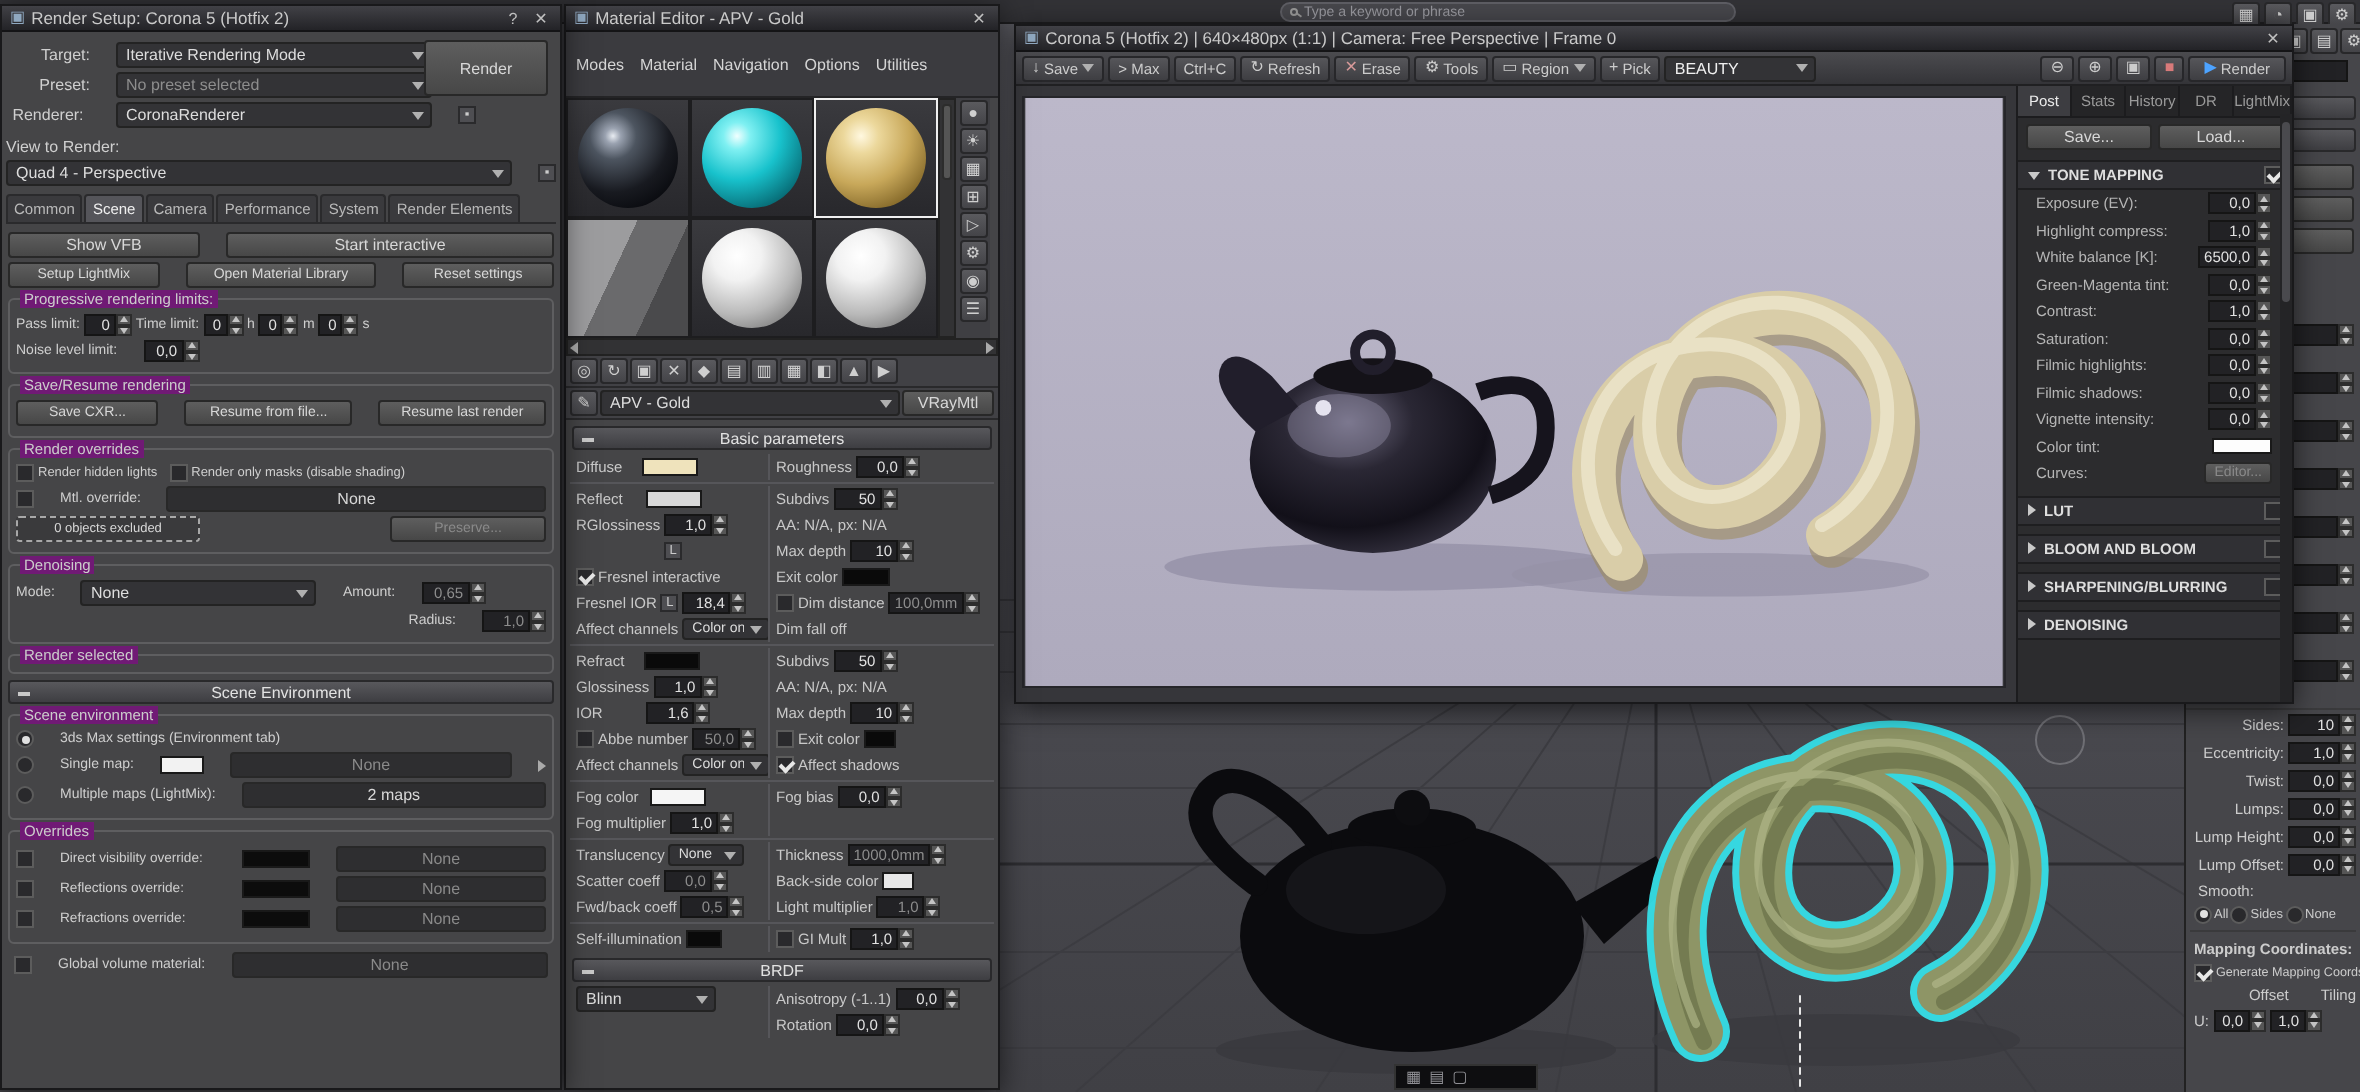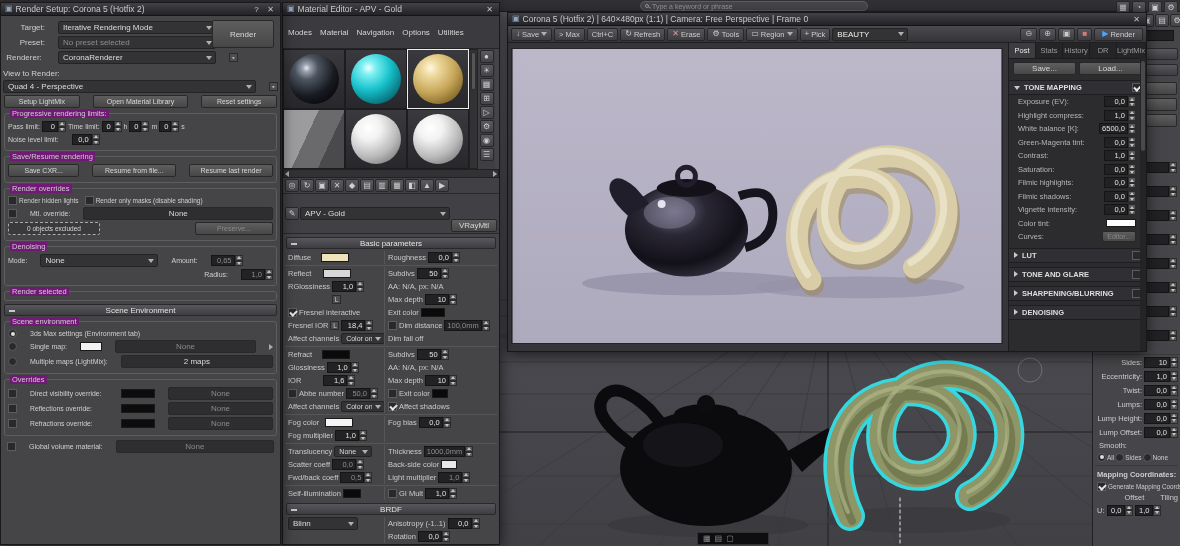--- a/index.html
+++ b/index.html
@@ -672,21 +672,21 @@
             <span class="btn dis" style="height:11px;font-size:7px;">Editor...</span>
           </div>
         <div class="vsec">
           <span class="tri rr"></span>
           <span>LUT</span>
           <span class="sp"></span>
             <span class="chk"></span>
         </div>
         <div class="vsec">
           <span class="tri rr"></span>
-          <span>TONE AND GLARE</span>
+          <span>BLOOM AND BLOOM</span>
           <span class="sp"></span>
             <span class="chk"></span>
         </div>
         <div class="vsec">
           <span class="tri rr"></span>
           <span>SHARPENING/BLURRING</span>
           <span class="sp"></span>
             <span class="chk"></span>
         </div>
         <div class="vsec">
@@ -763,21 +763,21 @@
       <span class="mi">◧</span>
       <span class="mi">▲</span>
       <span class="mi">▶</span>
     </div>
     <div class="mtb">
       <span class="mi">✎</span>
       <span class="dd" style="flex:1;">
           <span class="dtext">APV - Gold</span>
           <span class="caret"></span>
         </span>
-      <span class="btn" style="width:46px;margin-top:24px;">VRayMtl</span>
+      <span class="btn" style="width:46px;">VRayMtl</span>
     </div>
     <div class="rollout">
         <i></i>
         <span>Basic parameters</span>
       </div>
     <div style="padding:2px 2px 0;">
       <div class="mrow">
         <div class="mL">
             <span class="plbl">Diffuse</span>
             <span class="swatch" style="width:28px;height:9px;background:#efe3bc;margin-left:8px;"></span>
@@ -1233,20 +1233,32 @@
           <span class="lbl">View to Render:</span>
         </div>
       <div class="row">
           <span class="dd" style="flex:1;">
             <span class="dtext">Quad 4 - Perspective</span>
             <span class="caret"></span>
           </span>
           <span class="lockb">▪</span>
         </div>
     </div>
+    <div class="tabs">
+      <span class="tab">Common</span>
+      <span class="tab on">Scene</span>
+      <span class="tab">Camera</span>
+      <span class="tab">Performance</span>
+      <span class="tab">System</span>
+      <span class="tab">Render Elements</span>
+    </div>
+    <div class="row" style="margin:4px 3px 0;">
+        <span class="btn" style="width:96px;">Show VFB</span>
+        <span class="btn" style="flex:1;">Start interactive</span>
+      </div>
     <div class="row" style="margin:2px 3px 0;">
         <span class="btn" style="flex:1;font-size:7px;">Setup LightMix</span>
         <span class="btn" style="flex:1.3;font-size:7px;">Open Material Library</span>
         <span class="btn" style="flex:1;font-size:7px;">Reset settings</span>
       </div>
     <div class="group">
       <span class="gt">Progressive rendering limits:</span>
       <div class="row" style="gap:2px;">
         <span class="lbl" style="font-size:7px;">Pass limit:</span>
         <span class="spin">

